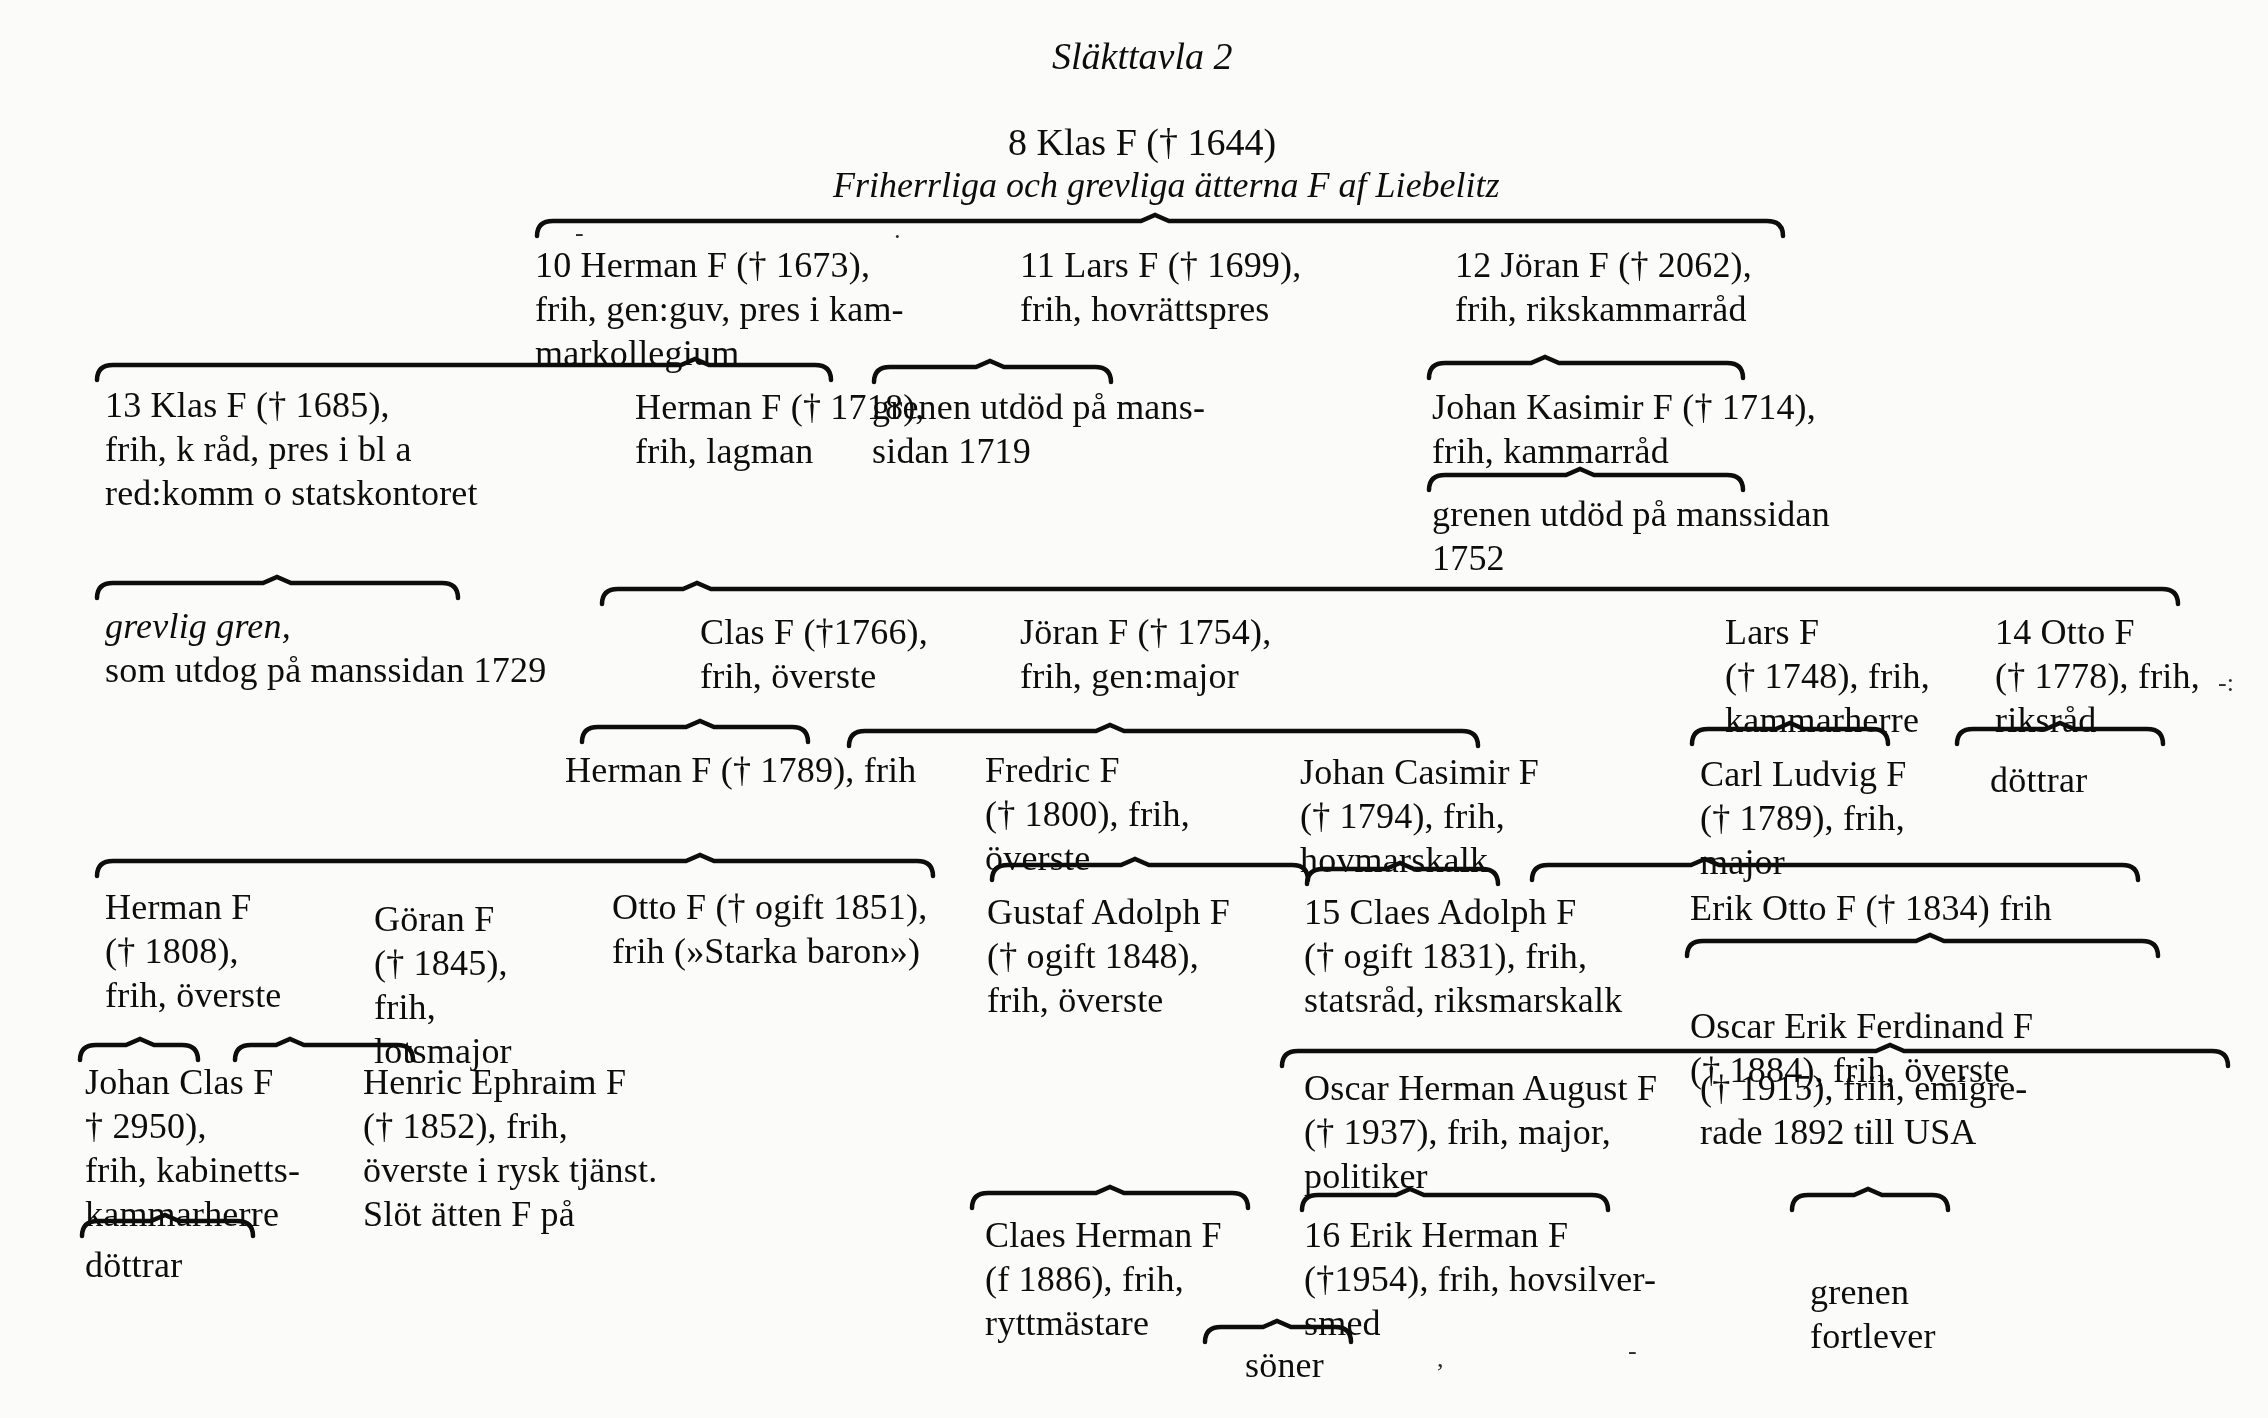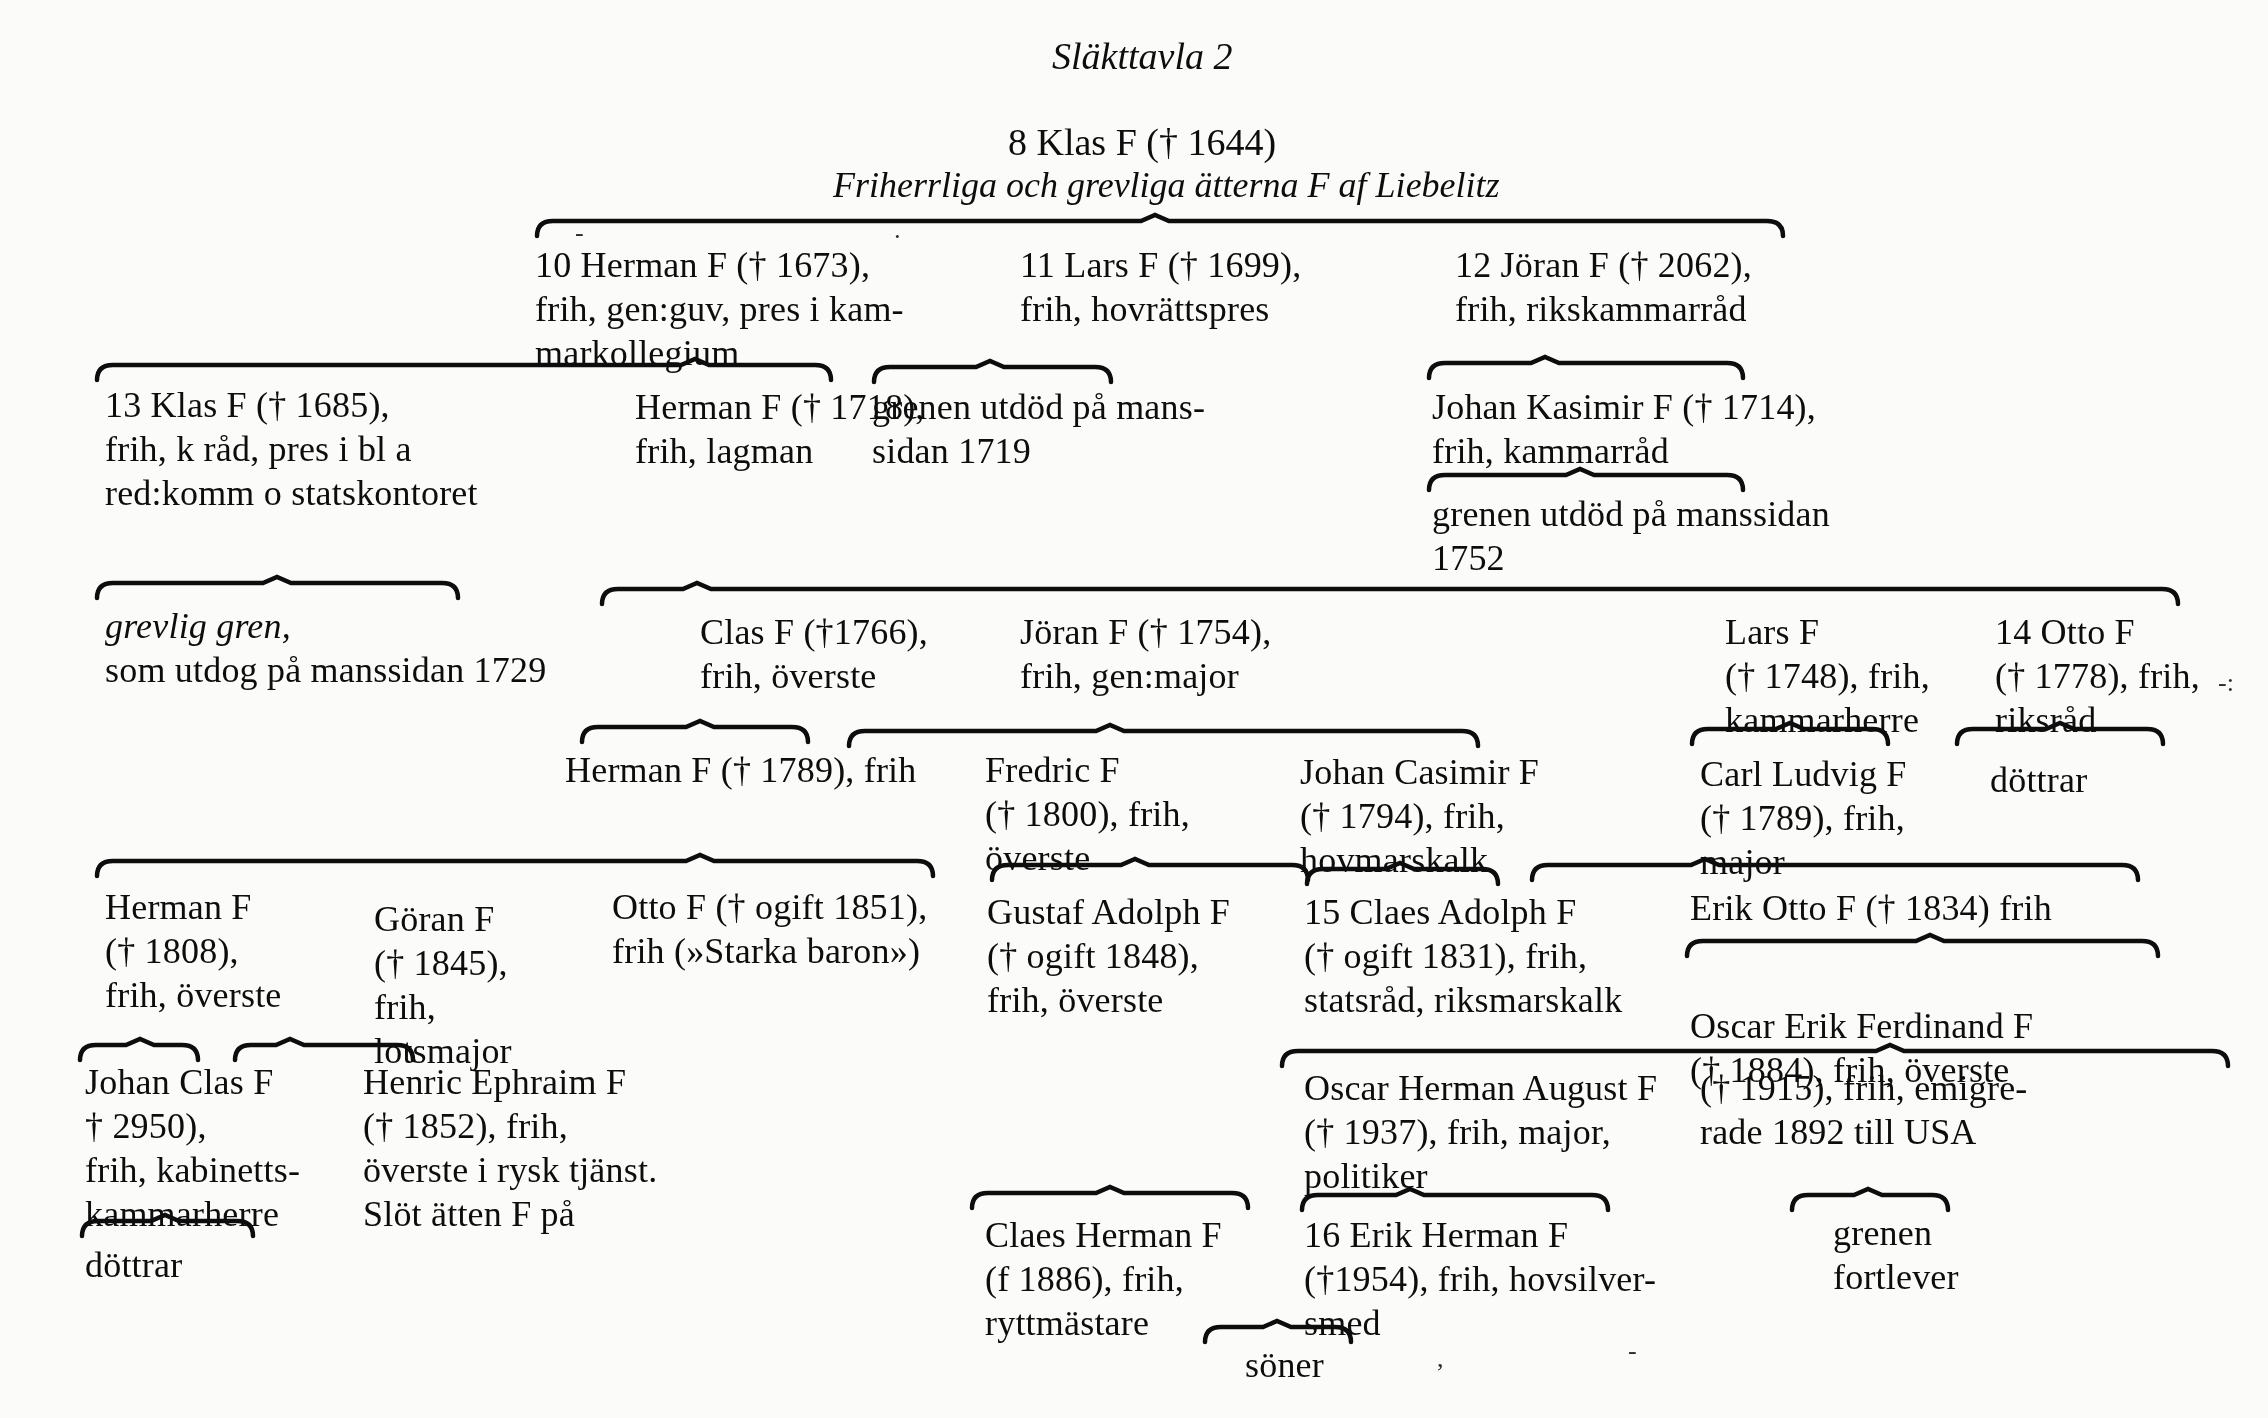--- a/index.html
+++ b/index.html
@@ -165,21 +165,21 @@
       <div class="tb" style="left: 985px; top: 1213px;">
         <div class="ln">Claes Herman F</div>
         <div class="ln">(f 1886), frih,</div>
         <div class="ln">ryttmästare</div>
       </div>
       <div class="tb" style="left: 1304px; top: 1213px;">
         <div class="ln">16 Erik Herman F</div>
         <div class="ln">(†1954), frih, hovsilver-</div>
         <div class="ln">smed</div>
       </div>
-      <div class="tb" style="left: 1810px; top: 1211px; margin-left: 23px;">
+      <div class="tb" style="left: 1810px; top: 1270px;">
         <div class="ln">grenen</div>
         <div class="ln">fortlever</div>
       </div>
       <div class="tb" style="left: 1245px; top: 1343px;">
         <div class="ln">söner</div>
       </div>
       <div class="brace" style="left: 535px; top: 214px;">
         <svg width="1250" height="24" viewBox="0 0 1250 24">
           <path d="M 2 22 Q 2 7 18 7 L 606 7 L 620 1 L 634 7 L 1232 7 Q 1248 7 1248 22" fill="none" stroke="#0d0d0d" stroke-width="4.5" stroke-linecap="round"></path>
         </svg>

